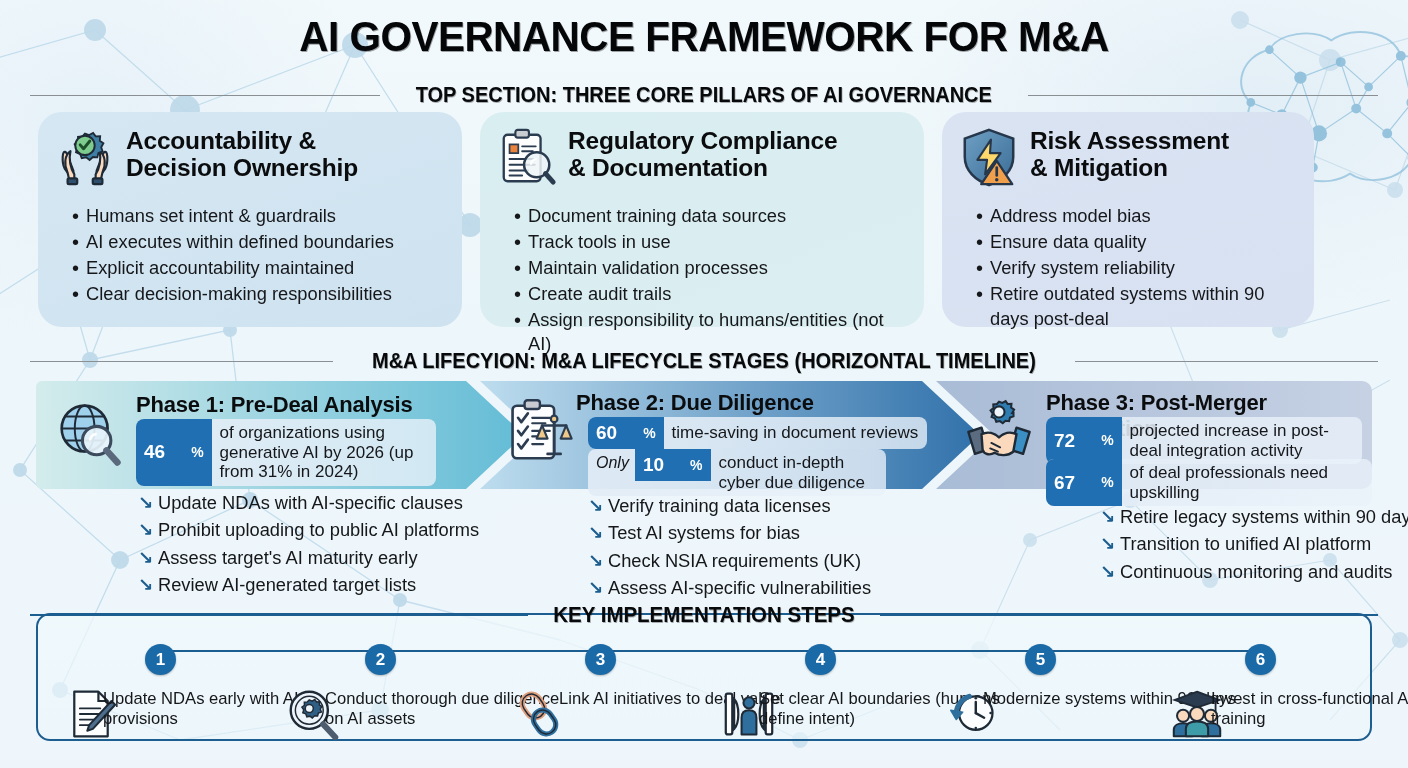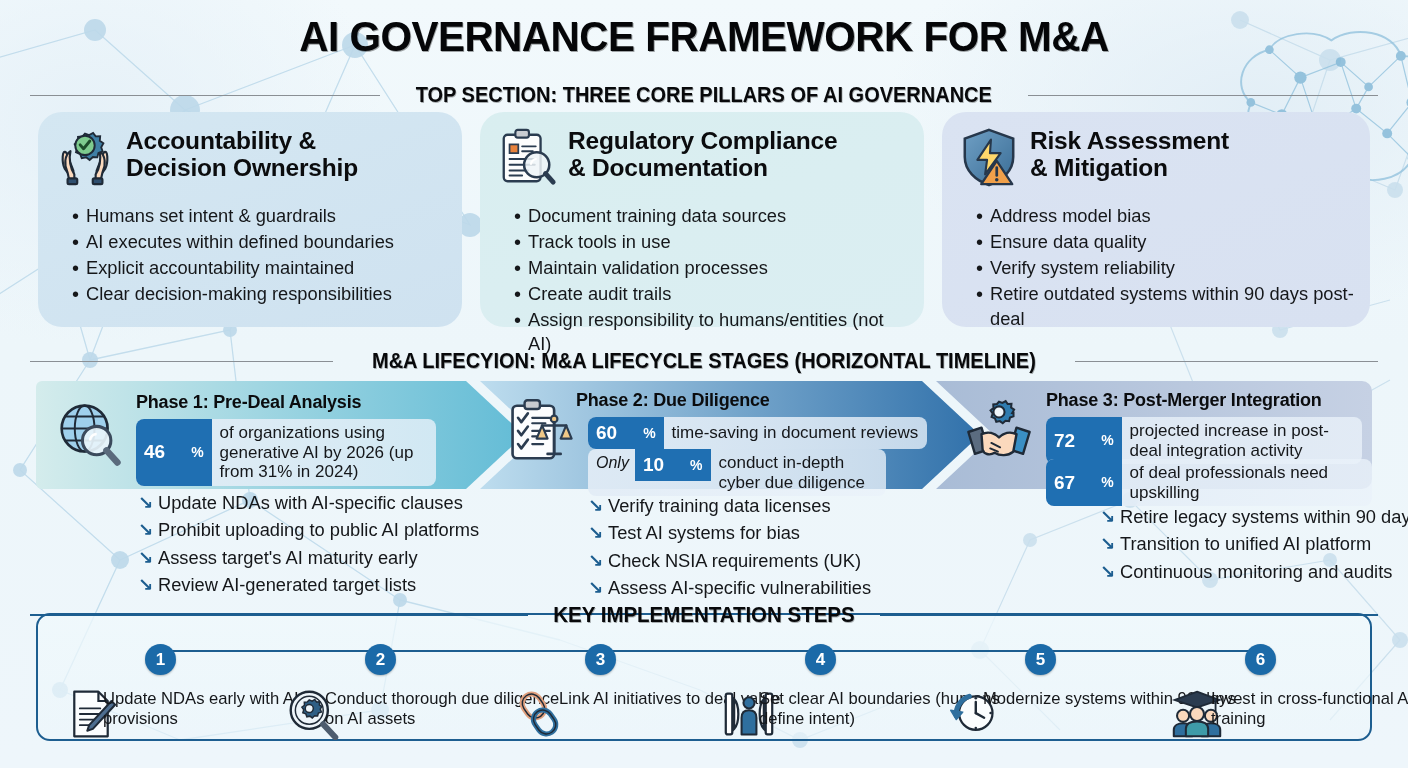--- a/index.html
+++ b/index.html
@@ -41,35 +41,35 @@
   #sec-steps{left:30px;top:602px;width:1348px;z-index:6;}
   #sec-steps .rule{background:#1d5e90;height:1.6px;}
   #sec-steps .txt{font-size:22px;}
 
   
   .pillars{position:absolute;left:38px;top:112px;width:1332px;height:215px;
            display:flex;gap:18px;}
   .pillar{border-radius:24px;padding:12px 16px 10px 16px;position:relative;box-sizing:border-box;}
   .p1{width:424px;background:linear-gradient(160deg,#d4e7f2 0%,#cfe2f0 100%);}
   .p2{width:444px;background:linear-gradient(160deg,#d9eef0 0%,#dbeef2 100%);}
-  .p3{width:428px;background:linear-gradient(160deg,#dae3f2 0%,#d8e1f1 100%);}
+  .p3{width:372px;background:linear-gradient(160deg,#dae3f2 0%,#d8e1f1 100%);}
   .pillar-head{display:flex;align-items:flex-start;gap:10px;min-height:74px;}
   .pillar-ico{width:62px;height:62px;flex:0 0 62px;margin-top:2px;}
   .pillar-title{font-size:24.5px;font-weight:bold;line-height:1.1;color:#0b0c0e;
                 letter-spacing:-0.2px;padding-top:4px;}
   .pillar ul{margin:6px 0 0 0;padding:0 0 0 18px;list-style:none;}
   .pillar li{font-size:18.3px;line-height:1.36;color:#15171a;position:relative;padding-left:14px;margin-bottom:1px;}
   .pillar li:before{content:"•";position:absolute;left:0;top:-1px;font-size:20px;}
 
   
   .life{position:absolute;left:36px;top:381px;width:1336px;height:108px;}
   .life-svg{position:absolute;left:0;top:0;}
   .phase{position:absolute;}
   .phase-ico{position:absolute;width:70px;height:70px;}
-  .phase-title{font-size:18px;font-weight:bold;color:#0b0c0e;letter-spacing:-0.2px;}
+  .phase-title{font-size:22px;font-weight:bold;color:#0b0c0e;letter-spacing:-0.2px;}
   .stat{display:inline-flex;align-items:center;border-radius:8px;
         background:linear-gradient(90deg,rgba(226,236,246,.92),rgba(234,242,250,.78));
         padding:0;overflow:hidden;max-width:100%;}
   .stat .badge{background:#1f6fb2;color:#fff;font-weight:bold;font-size:19px;
         padding:5px 8px;line-height:1.18;align-self:stretch;display:flex;align-items:center;gap:26px;}
   .stat .badge small{font-size:14px;font-weight:bold;}
   .stat .stxt{font-size:17px;line-height:1.16;color:#15171a;padding:4px 9px 4px 8px;border-radius:17px;}
   .stat.inline-only{padding-left:8px;}
   .stat.inline-only .pre{font-size:16px;color:#15171a;padding-right:6px;font-style:italic;}
   .arrows{position:absolute;}

